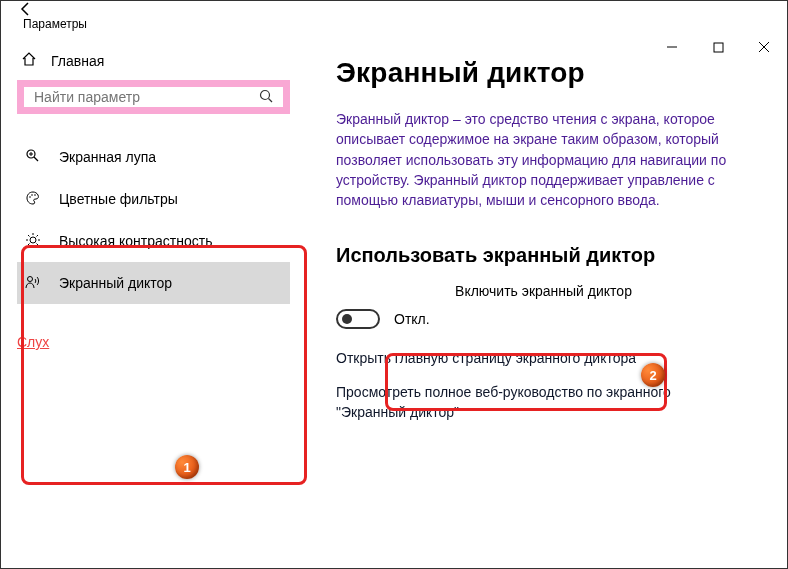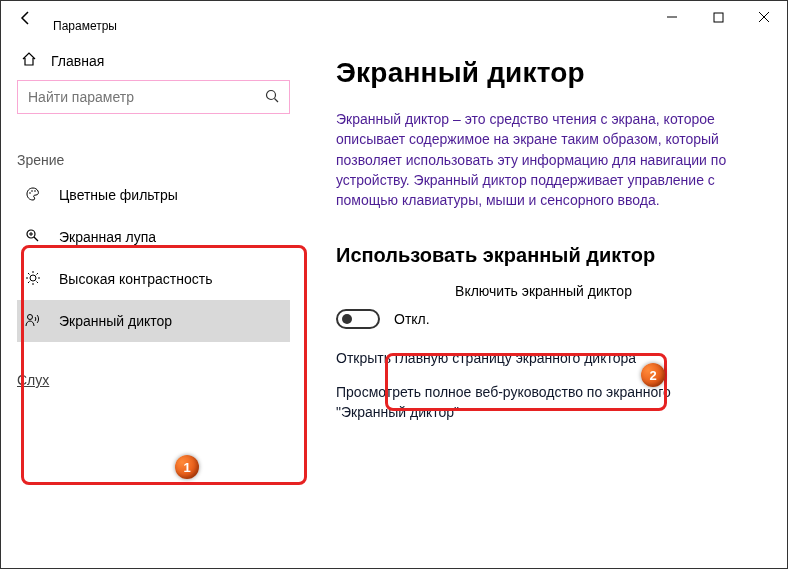--- a/index.html
+++ b/index.html
@@ -1,35 +1,35 @@
 <!DOCTYPE html>
 <html><head>
 <meta charset="utf-8">
 <style>
   * { box-sizing: border-box; margin: 0; padding: 0; font-family: "Segoe UI", Tahoma, sans-serif; }
   body { background: #fff; width: 788px; height: 569px; overflow: hidden; border: 1px solid #333; position: relative; }
-  .titlebar { height: 32px; display: flex; align-items: flex-end; padding-left: 10px; }
+  .titlebar { height: 32px; display: flex; align-items: flex-start; padding-left: 10px; flex-direction: column; }
   .back-btn { width: 30px; height: 30px; display: flex; align-items: center; justify-content: center; font-size: 16px; }
   .title { font-size: 12px; margin-left: 12px; color: #000; }
   .win-controls { margin-left: auto; display: flex; }
   .win-btn { width: 46px; height: 32px; display: flex; align-items: center; justify-content: center; font-size: 12px; }
   .container { display: flex; height: calc(100% - 32px); }
   .sidebar { width: 305px; padding: 10px 16px 0 16px; position: relative; }
   .home-row { display: flex; align-items: center; gap: 14px; padding: 8px 4px 10px 4px; text-align: center; }
   .home-row .icon { font-size: 14px; }
   .home-label { font-size: 14px; }
-  .search-box { border: 1px solid #f9a8d4; height: 34px; display: flex; align-items: center; padding: 0 10px; margin-bottom: 22px; }
+  .search-box { border: 7px solid #f9a8d4; height: 34px; display: flex; align-items: center; padding: 0 10px; margin-bottom: 22px; }
   .search-box input { border: none; outline: none; flex: 1; font-size: 14px; background: transparent; }
   .search-icon { font-size: 14px; color: #333; }
   .section-title { font-size: 13px; font-weight: 600; margin-bottom: 8px; }
   .group-label { font-size: 14px; color: #555; padding: 10px 0 6px 0; }
   .nav-item { display: flex; align-items: center; gap: 16px; height: 42px; padding: 0 8px; font-size: 14px; }
   .nav-item .icon { width: 18px; font-size: 14px; color: #333; }
   .nav-item.selected { background: #d9d9d9; }
-  .bottom-fade { color: #404040; font-size: 14px; padding: 12px 0 0 0; text-decoration: underline; }
+  .bottom-fade { color: #ef4444; font-size: 14px; padding: 12px 0 0 0; text-decoration: underline; }
   .main { flex: 1; padding: 24px 36px 0 30px; }
   .main h1 { font-size: 28px; font-weight: 600; margin-bottom: 20px; letter-spacing: 0.2px; }
   .desc { font-size: 14px; color: #4c1d95; line-height: 1.45; margin-bottom: 34px; max-width: 430px; }
   .main h2 { font-size: 20px; font-weight: 600; margin-bottom: 16px; }
   .toggle-label { font-size: 14px; margin-bottom: 10px; text-align: center; }
   .toggle-row { display: flex; align-items: center; gap: 14px; margin-bottom: 20px; }
   .toggle { width: 44px; height: 20px; border: 2px solid #333; border-radius: 20px; position: relative; }
   .toggle .knob { width: 10px; height: 10px; background: #333; border-radius: 50%; position: absolute; top: 3px; left: 4px; }
   .toggle-state { font-size: 14px; }
   .link { color: #0f172a; font-size: 14px; display: block; margin-bottom: 14px; line-height: 1.4; max-width: 400px; }
@@ -84,44 +84,43 @@
     <div class="search-box">
       <input type="text" placeholder="Найти параметр" style="">
       <span class="search-icon">
         <svg width="14" height="14" viewBox="0 0 14 14">
             <circle cx="6" cy="6" r="4.5" stroke="#333" stroke-width="1.2" fill="none"></circle>
             <line x1="9.5" y1="9.5" x2="13" y2="13" stroke="#333" stroke-width="1.2"></line>
           </svg>
       </span>
     </div>
 
-    <div class="group-label" style="margin-top:28px;">Зрение</div>
+
+    <div class="nav-item">
+      <span class="icon">
+        <svg width="16" height="16" viewBox="0 0 16 16">
+            <circle cx="6" cy="6" r="4" stroke="#000" stroke-width="1.2" fill="none"></circle>
+            <line x1="9" y1="9" x2="13" y2="13" stroke="#000" stroke-width="1.2"></line>
+            <line x1="4" y1="6" x2="8" y2="6" stroke="#000" stroke-width="1"></line>
+            <line x1="6" y1="4" x2="6" y2="8" stroke="#000" stroke-width="1"></line>
+          </svg>
+      </span>
+      <span>Экранная лупа</span>
+    </div>
 
     <div class="nav-item">
       <span class="icon">
         <svg width="16" height="16" viewBox="0 0 16 16">
             <path d="M8 2 C4 2 2 5 2 8 C2 11 4 14 8 14 C10 14 10 12 9 11 C8 10 9 9 11 9 C13 9 14 7 13 5 C12 3 10 2 8 2 Z" stroke="#000" stroke-width="1" fill="none"></path>
             <circle cx="5" cy="7" r="0.8" fill="#000"></circle>
             <circle cx="7" cy="5" r="0.8" fill="#000"></circle>
             <circle cx="10" cy="5" r="0.8" fill="#000"></circle>
           </svg>
       </span>
       <span>Цветные фильтры</span>
-    </div>
-
-    <div class="nav-item">
-      <span class="icon">
-        <svg width="16" height="16" viewBox="0 0 16 16">
-            <circle cx="6" cy="6" r="4" stroke="#000" stroke-width="1.2" fill="none"></circle>
-            <line x1="9" y1="9" x2="13" y2="13" stroke="#000" stroke-width="1.2"></line>
-            <line x1="4" y1="6" x2="8" y2="6" stroke="#000" stroke-width="1"></line>
-            <line x1="6" y1="4" x2="6" y2="8" stroke="#000" stroke-width="1"></line>
-          </svg>
-      </span>
-      <span>Экранная лупа</span>
     </div>
 
     <div class="nav-item">
       <span class="icon">
         <svg width="16" height="16" viewBox="0 0 16 16">
             <circle cx="8" cy="8" r="3" stroke="#000" stroke-width="1" fill="none"></circle>
             <g stroke="#000" stroke-width="1">
               <line x1="8" y1="1" x2="8" y2="3"></line>
               <line x1="8" y1="13" x2="8" y2="15"></line>
               <line x1="1" y1="8" x2="3" y2="8"></line>

